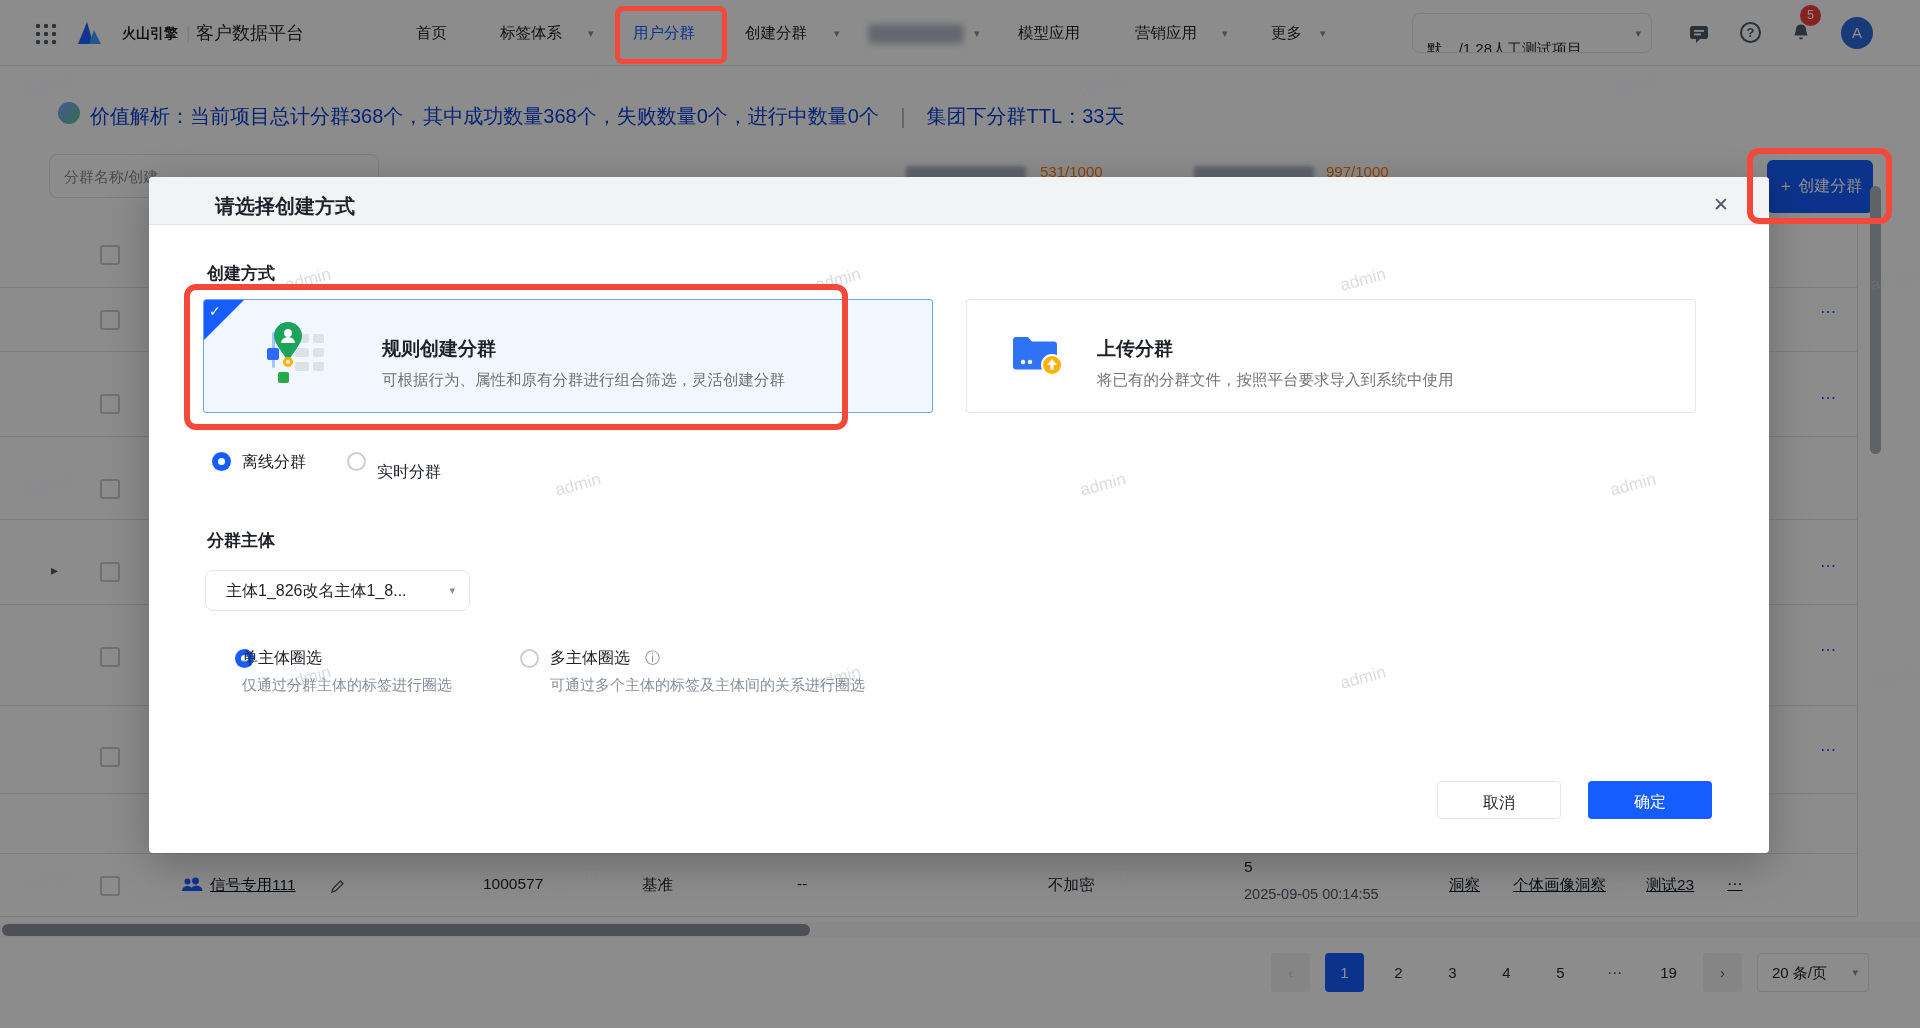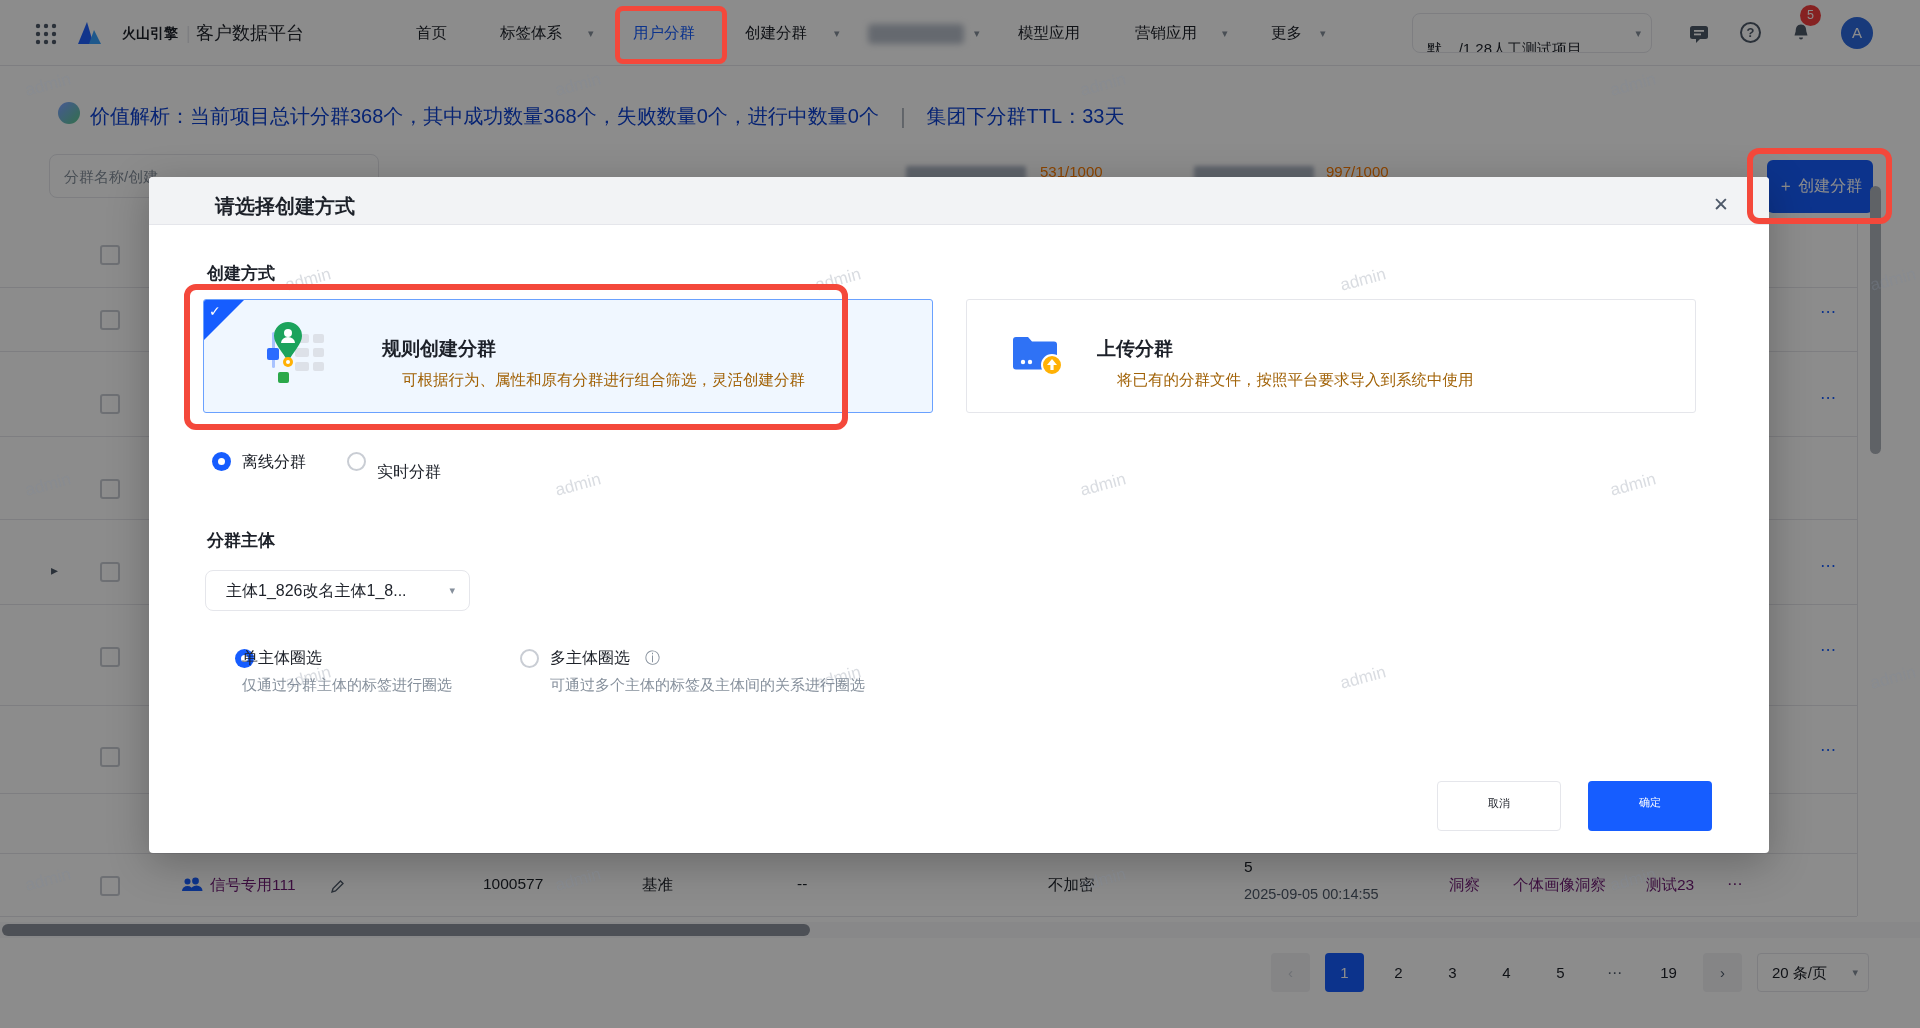--- a/index.html
+++ b/index.html
@@ -40,21 +40,21 @@
   .quota-num { position:absolute; top:163px; font-size:15px; color:#ff7d00; white-space:nowrap; }
   .create-btn { position:absolute; left:1767px; top:160px; width:106px; height:53px; background:#165dff; color:#fff; border:none; border-radius:6px; font-size:16px; cursor:pointer; }
 
   
   .hline { position:absolute; left:0; width:1857px; height:1px; background:#e5e6eb; }
   .vline { position:absolute; left:1857px; top:222px; width:1px; height:694px; background:#e5e6eb; }
   .cb { position:absolute; left:100px; width:20px; height:20px; border:2px solid #c9cdd4; border-radius:3px; background:#fff; }
   .expand { position:absolute; left:51px; font-size:14px; color:#4e5969; }
   .rdots { position:absolute; left:1820px; color:#165dff; font-size:16px; letter-spacing:1px; }
   .cell { position:absolute; top:875px; font-size:15.5px; color:#1d2129; white-space:nowrap; }
-  .link { color:#701a75; cursor:pointer; }
+  .link { color:#0f172a; cursor:pointer;text-decoration:underline; }
   .time-cell { top:886px; font-size:14.5px; color:#4e5969; }
   .count-cell { top:858px; }
 
   
   .hsb-track { position:absolute; left:0; top:922px; width:1920px; height:16px; background:#f7f8fa; }
   .hsb-thumb { position:absolute; left:2px; top:924px; width:808px; height:12px; border-radius:6px; background:#8d939d; }
   .vsb-thumb { position:absolute; left:1870px; top:186px; width:11px; height:268px; border-radius:6px; background:#aeb3bb; }
 
   
   .pg-item { position:absolute; top:953px; height:39px; min-width:39px; border-radius:4px; text-align:center; line-height:39px; font-size:15px; color:#1d2129; cursor:pointer; }
@@ -70,31 +70,31 @@
   #modal { position:absolute; left:149px; top:177px; width:1620px; height:676px; background:#fff; border-radius:4px; z-index:60; box-shadow:0 10px 40px rgba(0,0,0,.25); }
   .m-header { position:absolute; left:0; top:0; width:100%; height:48px; background:#f2f3f5; border-bottom:1px solid #e5e6eb; border-radius:4px 4px 0 0; }
   .m-title { position:absolute; left:66px; top:16px; font-size:20px; font-weight:600; color:#1d2129; }
   .m-close { position:absolute; right:40px; top:16px; font-size:19px; color:#4e5969; cursor:pointer; }
   .sec-label { position:absolute; font-size:17px; font-weight:700; color:#1d2129; }
   .card { position:absolute; top:122px; width:730px; height:114px; border-radius:3px; cursor:pointer; background:#fff; border:1px solid #e5e6eb; }
   .card.sel { background:#f0f7ff; border:1px solid #6aa1ff; overflow:hidden; }
   .tri { position:absolute; left:0; top:0; width:0; height:0; border-top:40px solid #165dff; border-right:40px solid transparent; }
   .tri-check { position:absolute; left:5px; top:3px; color:#fff; font-size:14px; font-weight:700; }
   .card-title { position:absolute; top:36px; font-size:19px; font-weight:700; color:#1d2129; }
-  .card-desc { position:absolute; top:70px; font-size:15.5px; color:#a16207; white-space:nowrap;margin-left:20px; }
+  .card-desc { position:absolute; top:70px; font-size:15.5px; color:#737373; white-space:nowrap; }
   .radio { display:inline-block; width:19px; height:19px; border-radius:50%; vertical-align:middle; }
   .radio.on { background:#165dff; position:relative; }
   .radio.on::after { content:""; position:absolute; left:6px; top:6px; width:7px; height:7px; border-radius:50%; background:#fff; }
   .radio.off { border:2px solid #c9cdd4; background:#fff; }
   .radio-label { font-size:16px; color:#1d2129; cursor:pointer; }
   .radio-desc { position:absolute; font-size:15px; color:#86909c; white-space:nowrap; }
   .subject-select { position:absolute; left:56px; top:393px; width:265px; height:41px; border:1px solid #e5e6eb; border-radius:8px; background:#fff;
      font-size:16px; color:#1d2129; line-height:39px; padding-left:20px; cursor:pointer; }
   .subject-select .caret { right:14px; line-height:39px; }
-  .m-btn { position:absolute; top:604px; width:124px; height:50px; border-radius:4px; font-size:11px; text-align:center; line-height:42px; cursor:pointer; }
+  .m-btn { position:absolute; top:604px; width:124px; height:38px; border-radius:4px; font-size:16px; text-align:center; line-height:42px; cursor:pointer; }
   .btn-cancel { left:1288px; background:#fff; border:1px solid #e5e6eb; color:#1d2129; }
   .btn-ok { left:1439px; background:#165dff; color:#fff; }
   .info-i { font-size:15px; color:#86909c; }
 
   
   #wm { position:absolute; inset:0; z-index:70; pointer-events:none; }
   .wm { position:absolute; font-size:17px; color:rgba(130,140,155,0.30); transform:rotate(-15deg); }
   .redbox { position:absolute; border:6px solid #f4483b; border-radius:12px; z-index:80; pointer-events:none; }
   #rb-nav { left:615px; top:6px; width:112px; height:58px; border-width:5px; border-radius:8px; }
   #rb-create { left:1747px; top:148px; width:145px; height:76px; }

